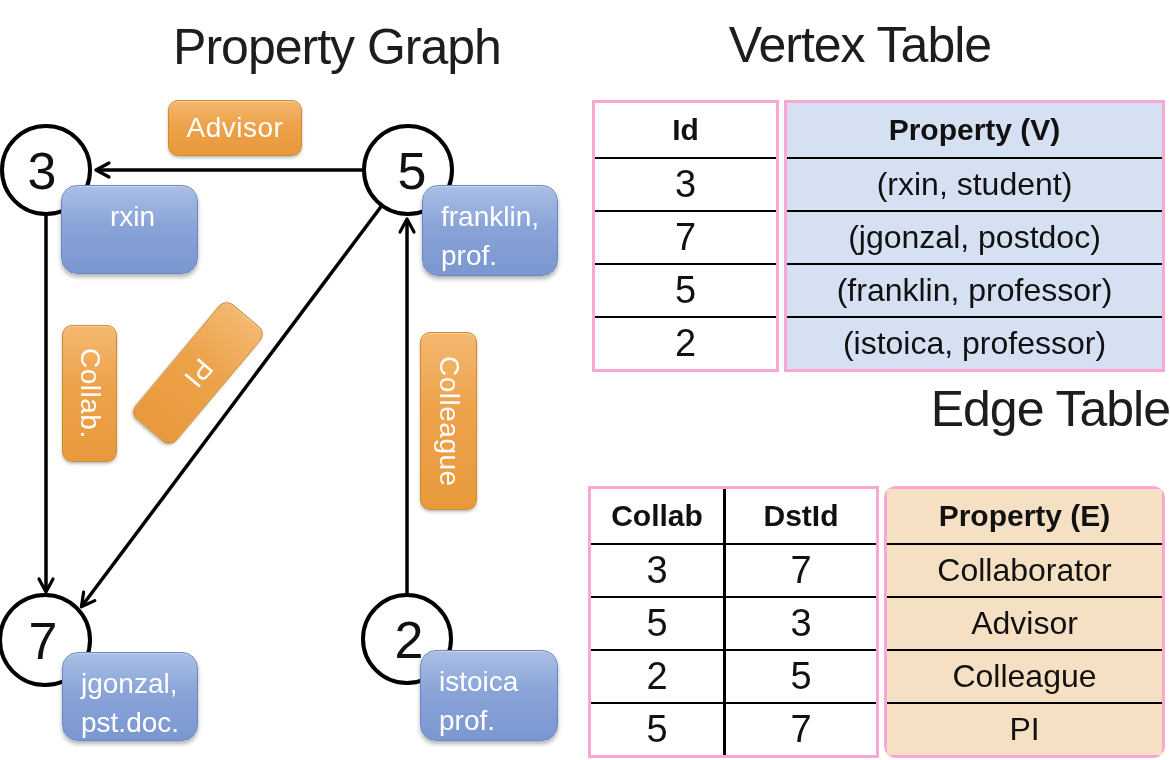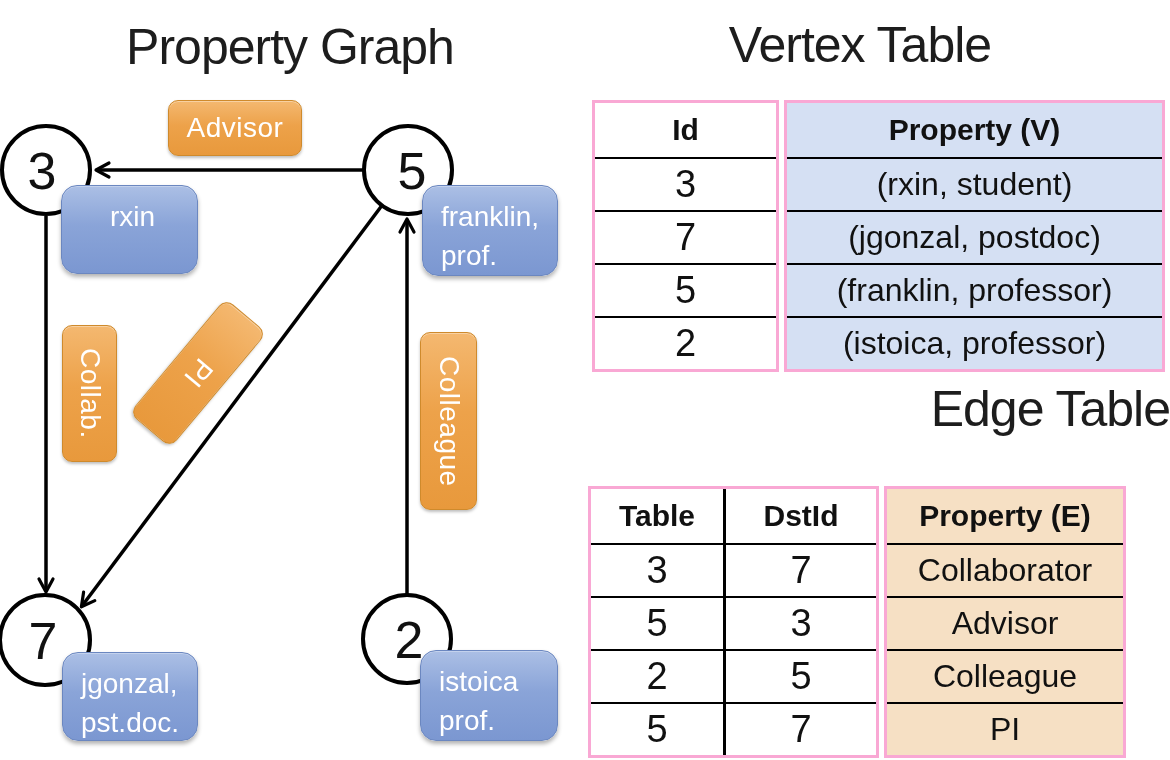--- a/index.html
+++ b/index.html
@@ -4,21 +4,21 @@
 <style>
   html,body { margin:0; padding:0; background:#fff; }
   .canvas {
     position:relative; width:1170px; height:760px; background:#ffffff;
     font-family:"Liberation Sans", sans-serif; overflow:hidden;
   }
   .fig-title {
     position:absolute; text-align:center; font-size:50px; font-weight:400;
     color:#1d1d1d; letter-spacing:-1px; white-space:nowrap;
   }
-  #title-graph   { left:0px;   top:18px;  width:580px; }
+  #title-graph   { left:0px;   top:18px;  width:580px;padding-left:47px; }
   #title-vertex  { left:550px; top:16px;  width:620px; }
   #title-edge    { left:550px; top:380px; width:620px;text-align:right; }
 
   .graph-svg { position:absolute; left:0; top:0; }
 
   
   .olabel {
     position:absolute; box-sizing:border-box;
     background:linear-gradient(180deg,#f4b870 0%, #eda24a 45%, #e8993c 100%);
     border:1px solid #cf8a2c; border-radius:10px;
@@ -59,21 +59,21 @@
   }
   .tcell:first-child { border-top:none; height:54px; }
   .tcell.th  { font-weight:700; font-size:30px; }
   .tcell.num { font-size:38px; }
   .fill-blue .tcell { background:#d5e0f3; }
   .fill-tan  .tcell { background:#f6e0c4; }
 
   #vt-ids   { left:592px; top:100px; width:187px; }
   #vt-props { left:784px; top:100px; width:381px; }
   #et-ids   { left:588px; top:486px; width:291px; }
-  #et-props { left:884px; top:486px; width:242px; }
+  #et-props { left:884px; top:486px; width:281px;border-radius:12px; }
 </style>
 </head>
 <body>
 
 <div class="canvas">
 
   <div id="title-graph" class="fig-title">Property Graph</div>
   <div id="title-vertex" class="fig-title">Vertex Table</div>
   <div id="title-edge" class="fig-title">Edge Table</div>
 
@@ -135,21 +135,21 @@
       <div class="tcell th">Property (V)</div>
       <div class="tcell">(rxin, student)</div>
       <div class="tcell">(jgonzal, postdoc)</div>
       <div class="tcell">(franklin, professor)</div>
       <div class="tcell">(istoica, professor)</div>
     </div>
   </div>
 
   <div id="et-ids" class="tgroup">
     <div class="tcol" style="flex:0 0 132px;">
-      <div class="tcell th">Table</div>
+      <div class="tcell th">Collab</div>
       <div class="tcell num">3</div>
       <div class="tcell num">5</div>
       <div class="tcell num">2</div>
       <div class="tcell num">5</div>
     </div>
     <div class="tcol">
       <div class="tcell th">DstId</div>
       <div class="tcell num">7</div>
       <div class="tcell num">3</div>
       <div class="tcell num">5</div>

